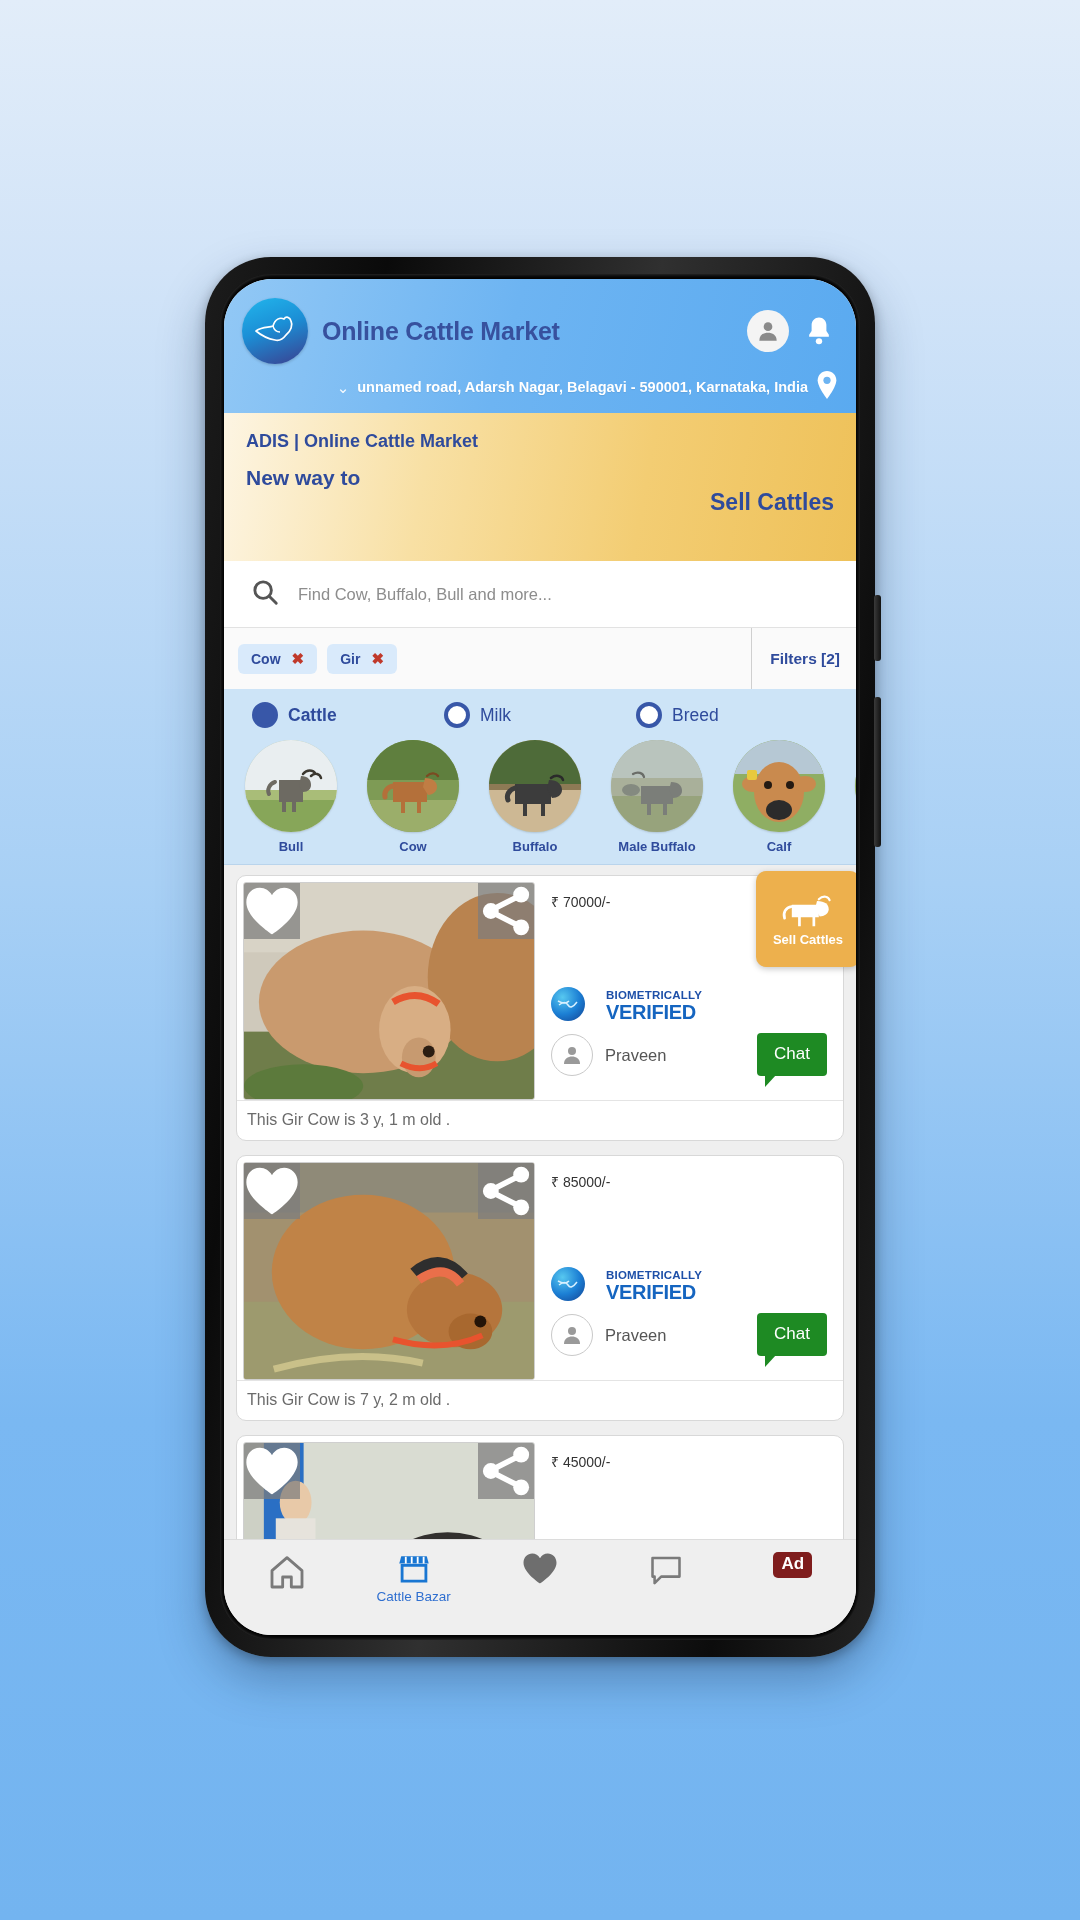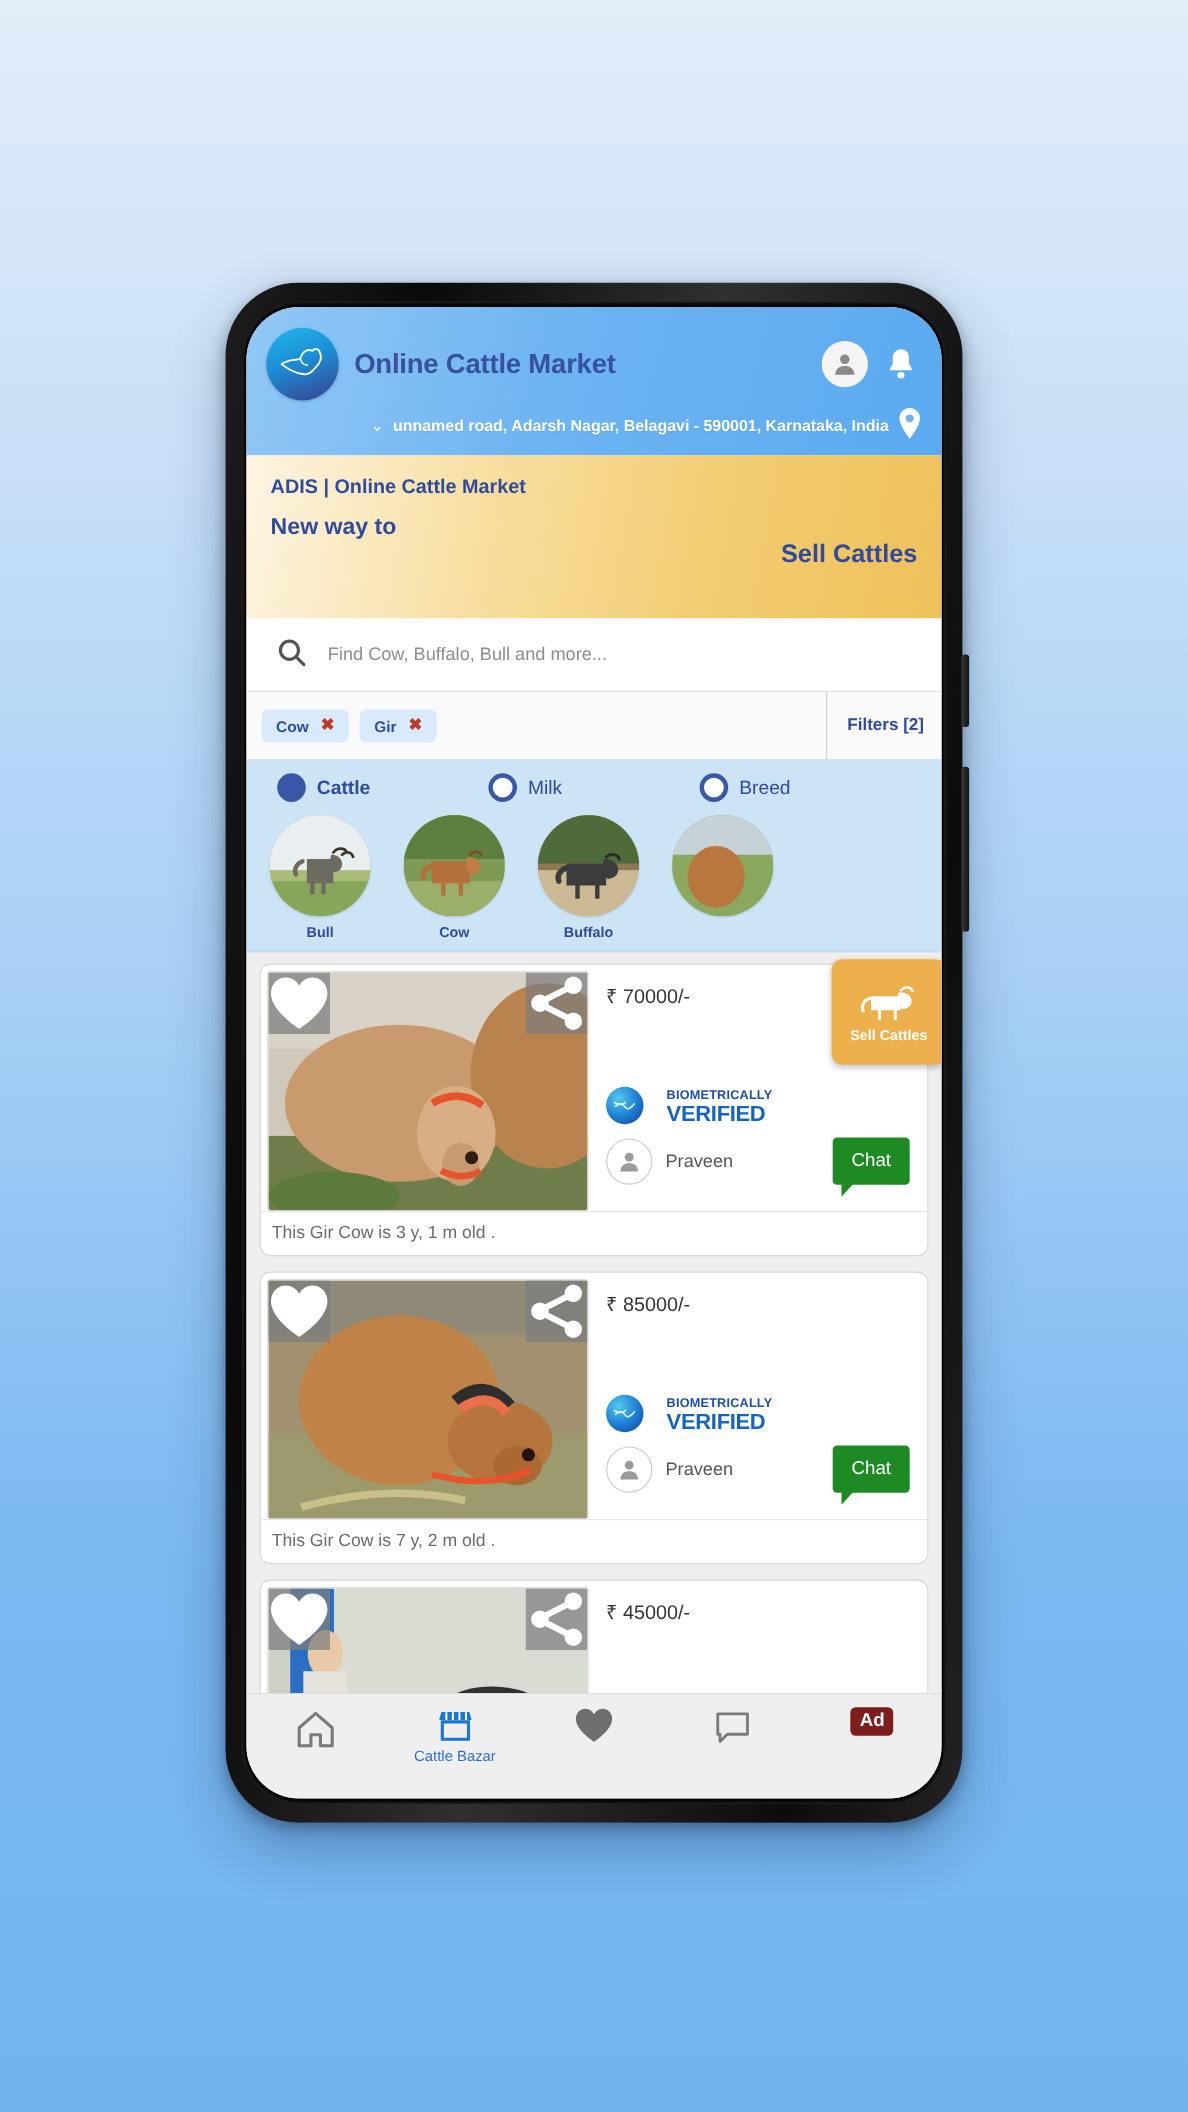--- a/index.html
+++ b/index.html
@@ -265,21 +265,21 @@
   }
   .img-action.fav { left: 0; }
   .img-action.share { right: 0; }
 
   .card-right {
     flex: 1 1 auto;
     position: relative;
     padding: 16px 14px 10px 16px;
     min-height: 218px;
   }
-  .price { font-size: 18px; color: #333; }
+  .price { font-size: 14px; color: #333; }
   .verified-badge {
     position: absolute;
     left: 16px;
     bottom: 78px;
     display: flex;
     align-items: center;
     gap: 21px;
   }
   .vb-globe {
     width: 34px; height: 34px; border-radius: 50%;
@@ -517,21 +517,51 @@
                 <rect y="44" width="92" height="6" fill="#8d7a55"></rect>
                 <path d="M26 44 h36 v20 h-6 v12 h-4 v-12 h-14 v12 h-4 v-12 h-8 Z" fill="#3c3c3c"></path>
                 <path d="M60 40 c9 0 13 5 13 10 c0 5-5 8-10 8 l-5-9 Z" fill="#3c3c3c"></path>
                 <path d="M62 38 c5-4 11-2 12 2" stroke="#2a2a2a" stroke-width="2.6" fill="none" stroke-linecap="round"></path>
                 <path d="M26 48 c-6 2-9 7-7 12" stroke="#3c3c3c" stroke-width="5" fill="none" stroke-linecap="round"></path>
               </svg>
             </div>
             <div class="cat-label">Buffalo</div>
           </div>
 
-
+          <div class="cat-item">
+            <div class="cat-thumb">
+              <svg viewBox="0 0 92 92">
+                <rect width="92" height="92" fill="#a9b09a"></rect>
+                <rect width="92" height="38" fill="#b9c4bd"></rect>
+                <rect y="56" width="92" height="36" fill="#97a37c"></rect>
+                <path d="M30 46 h32 v18 h-6 v11 h-4 v-11 h-12 v11 h-4 v-11 h-6 Z" fill="#7b7e79"></path>
+                <path d="M60 42 c8 0 11 4 11 9 c0 4-4 7-9 7 l-4-8 Z" fill="#7b7e79"></path>
+                <path d="M22 34 c5-3 10-1 11 3" stroke="#6a6d68" stroke-width="2.3" fill="none" stroke-linecap="round"></path>
+                <ellipse cx="20" cy="50" rx="9" ry="6" fill="#848a80"></ellipse>
+              </svg>
+            </div>
+            <div class="cat-label">Male Buffalo</div>
+          </div>
+
+          <div class="cat-item">
+            <div class="cat-thumb">
+              <svg viewBox="0 0 92 92">
+                <rect width="92" height="92" fill="#8fae63"></rect>
+                <rect width="92" height="34" fill="#b6c8d4"></rect>
+                <ellipse cx="46" cy="52" rx="25" ry="30" fill="#c98a4e"></ellipse>
+                <ellipse cx="20" cy="44" rx="11" ry="8" fill="#c98a4e"></ellipse>
+                <ellipse cx="72" cy="44" rx="11" ry="8" fill="#c98a4e"></ellipse>
+                <ellipse cx="46" cy="70" rx="13" ry="10" fill="#2b2b2b"></ellipse>
+                <circle cx="35" cy="45" r="4" fill="#241a12"></circle>
+                <circle cx="57" cy="45" r="4" fill="#241a12"></circle>
+                <rect x="14" y="30" width="10" height="10" rx="2" fill="#e8c93e"></rect>
+              </svg>
+            </div>
+            <div class="cat-label">Calf</div>
+          </div>
 
           <div class="cat-item">
             <div class="cat-thumb">
               <svg viewBox="0 0 92 92">
                 <rect width="92" height="92" fill="#8aa95f"></rect>
                 <rect width="92" height="36" fill="#c7d2d8"></rect>
                 <ellipse cx="40" cy="56" rx="26" ry="28" fill="#b9773d"></ellipse>
               </svg>
             </div>
             <div class="cat-label"></div>

